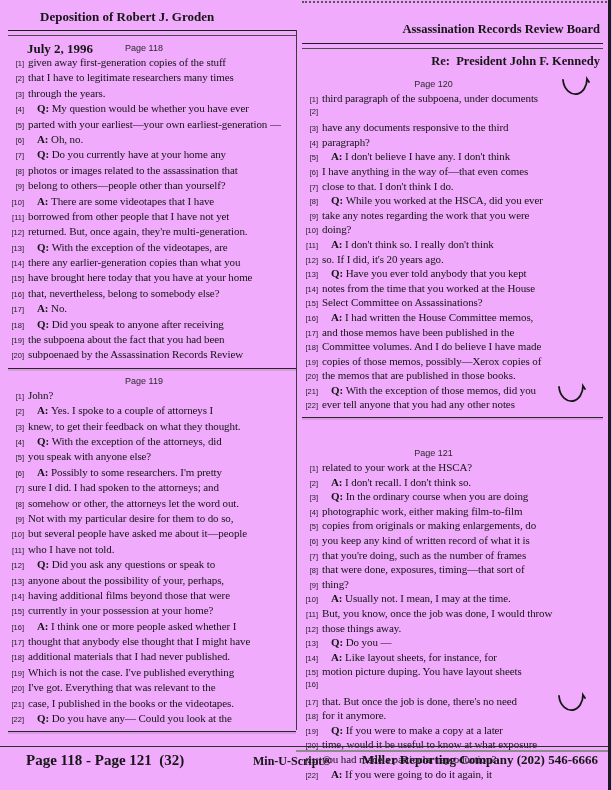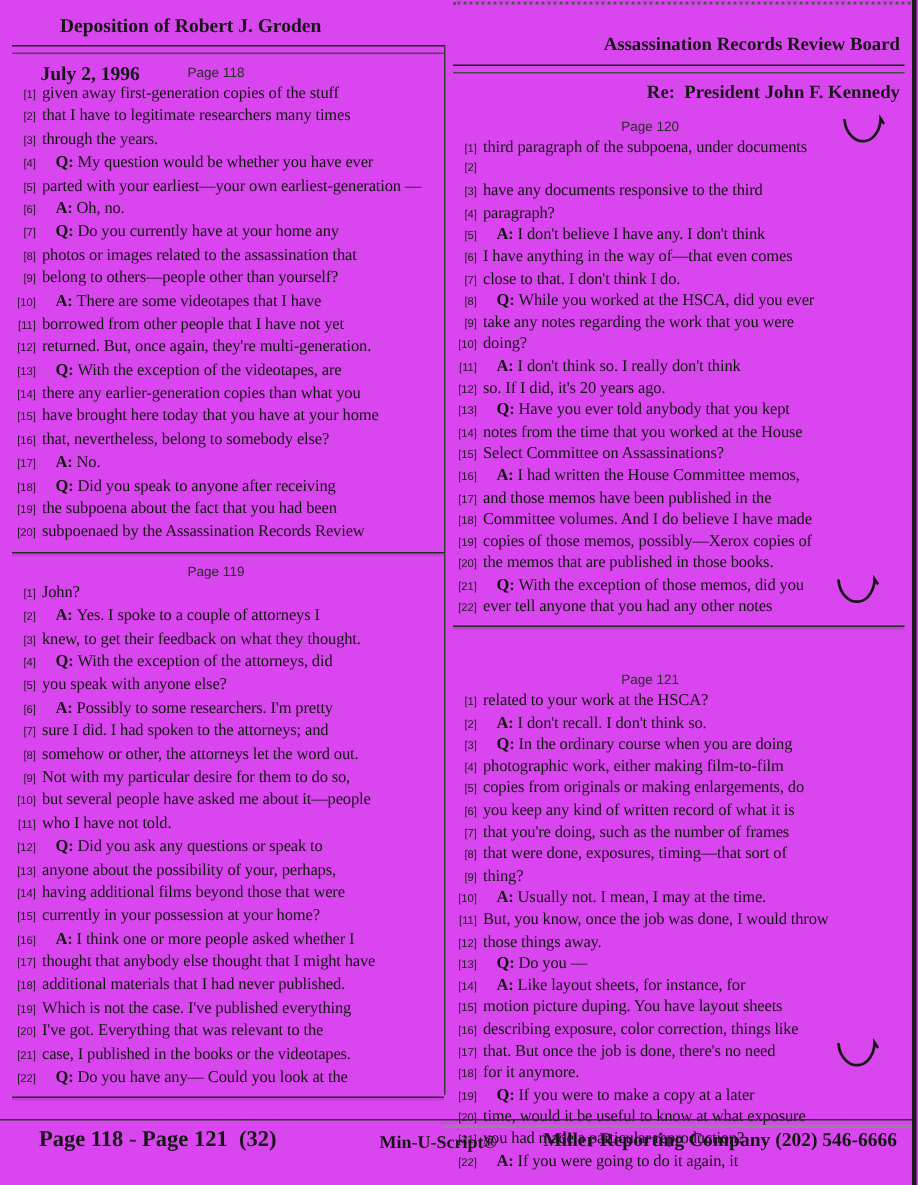--- a/index.html
+++ b/index.html
@@ -1,16 +1,16 @@
 <!DOCTYPE html>
 <html><head>
 <meta charset="utf-8">
 <style>
   html,body{margin:0;padding:0;background:#e8e8e8;}
-  .sheet{position:relative;width:612px;height:790px;background:#d946ef;overflow:hidden;
+  .sheet{position:relative;width:612px;height:790px;background:#f0abfc;overflow:hidden;
          font-family:"Liberation Serif",serif;color:#161616;}
   
   .hdr-left{position:absolute;left:27px;top:-7px;font-weight:bold;font-size:13px;line-height:16px;white-space:pre;}
   .hdr-left .l2{display:block;}
   .hdr-right{position:absolute;right:12px;top:5px;font-weight:bold;font-size:12.5px;line-height:16px;text-align:right;white-space:pre;}
   .dotted-top{position:absolute;left:302px;right:2px;top:1px;border-top:2px dotted #555;}
   
   .col{position:absolute;}
   .col-left{left:8px;top:30px;width:288px;}
   .col-right{left:302px;top:43px;width:301px;}
@@ -396,21 +396,20 @@
           <div class="line sp">
             <span class="ln">[14]</span>
             <span class="txt"><b>A:</b>&nbsp;Like layout sheets, for instance, for</span>
           </div>
           <div class="line">
             <span class="ln">[15]</span>
             <span class="txt">motion picture duping. You have layout sheets</span>
           </div>
           <div class="line">
             <span class="ln">[16]</span>
-            <span class="txt">describing exposure, color correction, things like</span>
           </div>
           <div class="line">
             <span class="ln">[17]</span>
             <span class="txt">that. But once the job is done, there's no need</span>
           </div>
           <div class="line">
             <span class="ln">[18]</span>
             <span class="txt">for it anymore.</span>
           </div>
           <div class="line sp">

